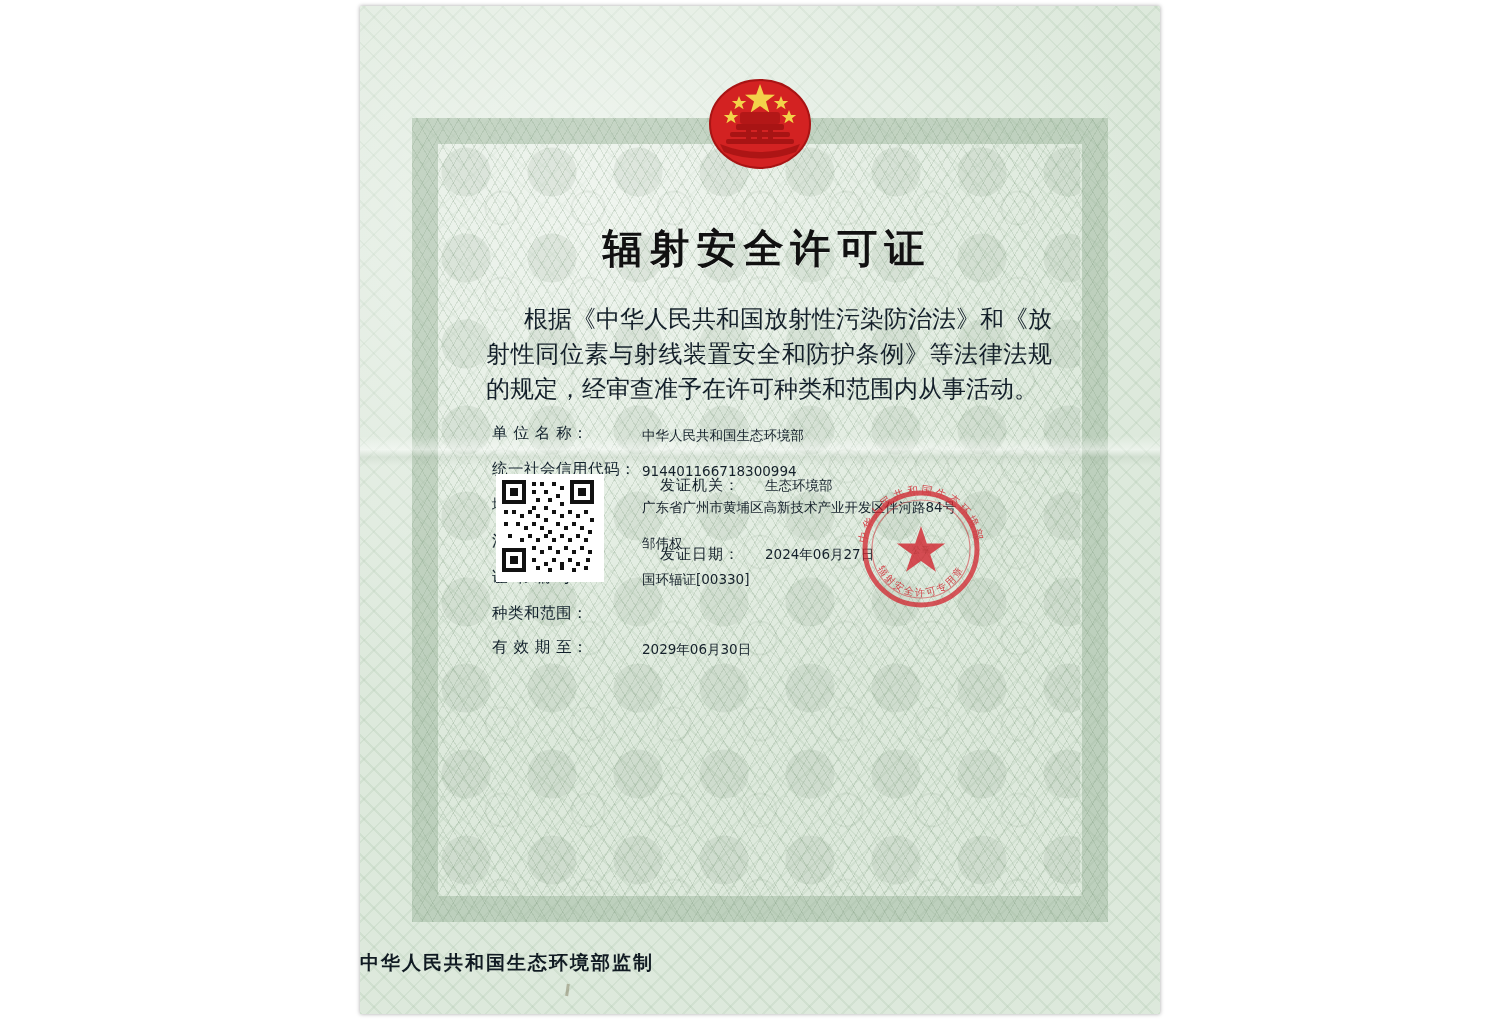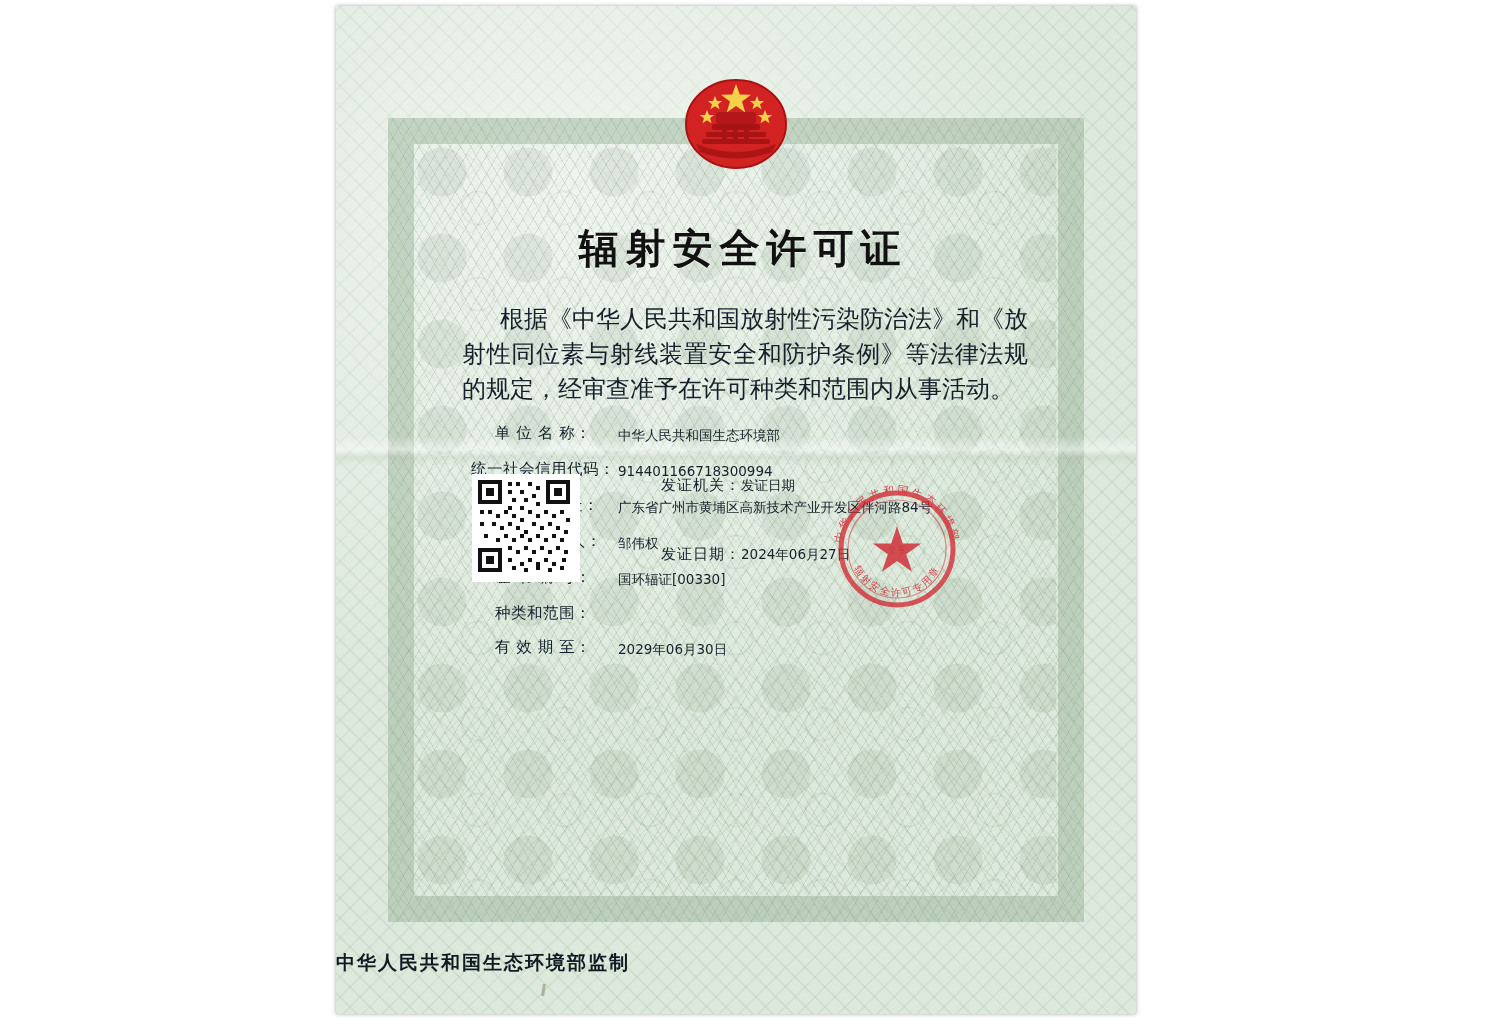--- a/index.html
+++ b/index.html
@@ -15,21 +15,21 @@
   #page {
     position: relative;
     width: 1500px;
     height: 1020px;
     background: #ffffff;
   }
 
   
   .frame-outer {
     position: absolute;
-    left: 336px;
+    left: 360px;
     top: 6px;
     width: 800px;
     height: 1008px;
     background:
       linear-gradient(125deg,
         #b98b2e 0%, #e4c46a 6%, #f7e7ad 12%, #cfa241 20%,
         #a87d26 28%, #e8cd7c 38%, #fbf0c0 46%, #d0a344 55%,
         #9d7522 64%, #dcb95c 74%, #f3e2a4 82%, #c49a3c 90%, #8d6a1f 100%);
     box-shadow: 0 0 4px rgba(0,0,0,0.35);
     box-sizing: border-box;
@@ -168,21 +168,20 @@
   }
 
   .fields {
     margin: 2px 0 0 22px;
   }
   .field-row {
     display: flex;
     align-items: flex-start;
     margin-bottom: 13px;
     font-family: "DejaVu Sans", "Liberation Sans", sans-serif;
-    text-align: center;
   }
   .field-label {
     width: 150px;
     flex: 0 0 150px;
     font-size: 15.5px;
     color: #11202b;
     letter-spacing: 0.5px;
     white-space: pre;
   }
   .field-value {
@@ -204,21 +203,20 @@
     display: flex;
     align-items: center;
     margin-bottom: 50px;
     font-size: 15px;
     color: #14202a;
   }
   .issue-label {
     width: 105px;
     flex: 0 0 105px;
     letter-spacing: 1px;
-    text-align: right;
   }
   .issue-value {
     font-size: 13.5px;
   }
 
   
   .qr {
     position: absolute;
     left: 136px;
     top: 468px;
@@ -427,21 +425,21 @@
               <rect x="62" y="90" width="4" height="4"></rect>
               <rect x="74" y="92" width="4" height="4"></rect>
             <rect x="86" y="90" width="4" height="4"></rect>
           </g>
         </svg>
       </div>
 
       <div class="issue-block">
         <div class="issue-row">
           <div class="issue-label">发证机关：</div>
-          <div class="issue-value">发证日期</div>
+          <div class="issue-value">生态环境部</div>
         </div>
         <div class="issue-row">
           <div class="issue-label">发证日期：</div>
           <div class="issue-value">2024年06月27日</div>
         </div>
       </div>
 
       <div class="seal">
         <svg viewBox="0 0 150 150" width="150" height="150" aria-hidden="true">
           <defs>

